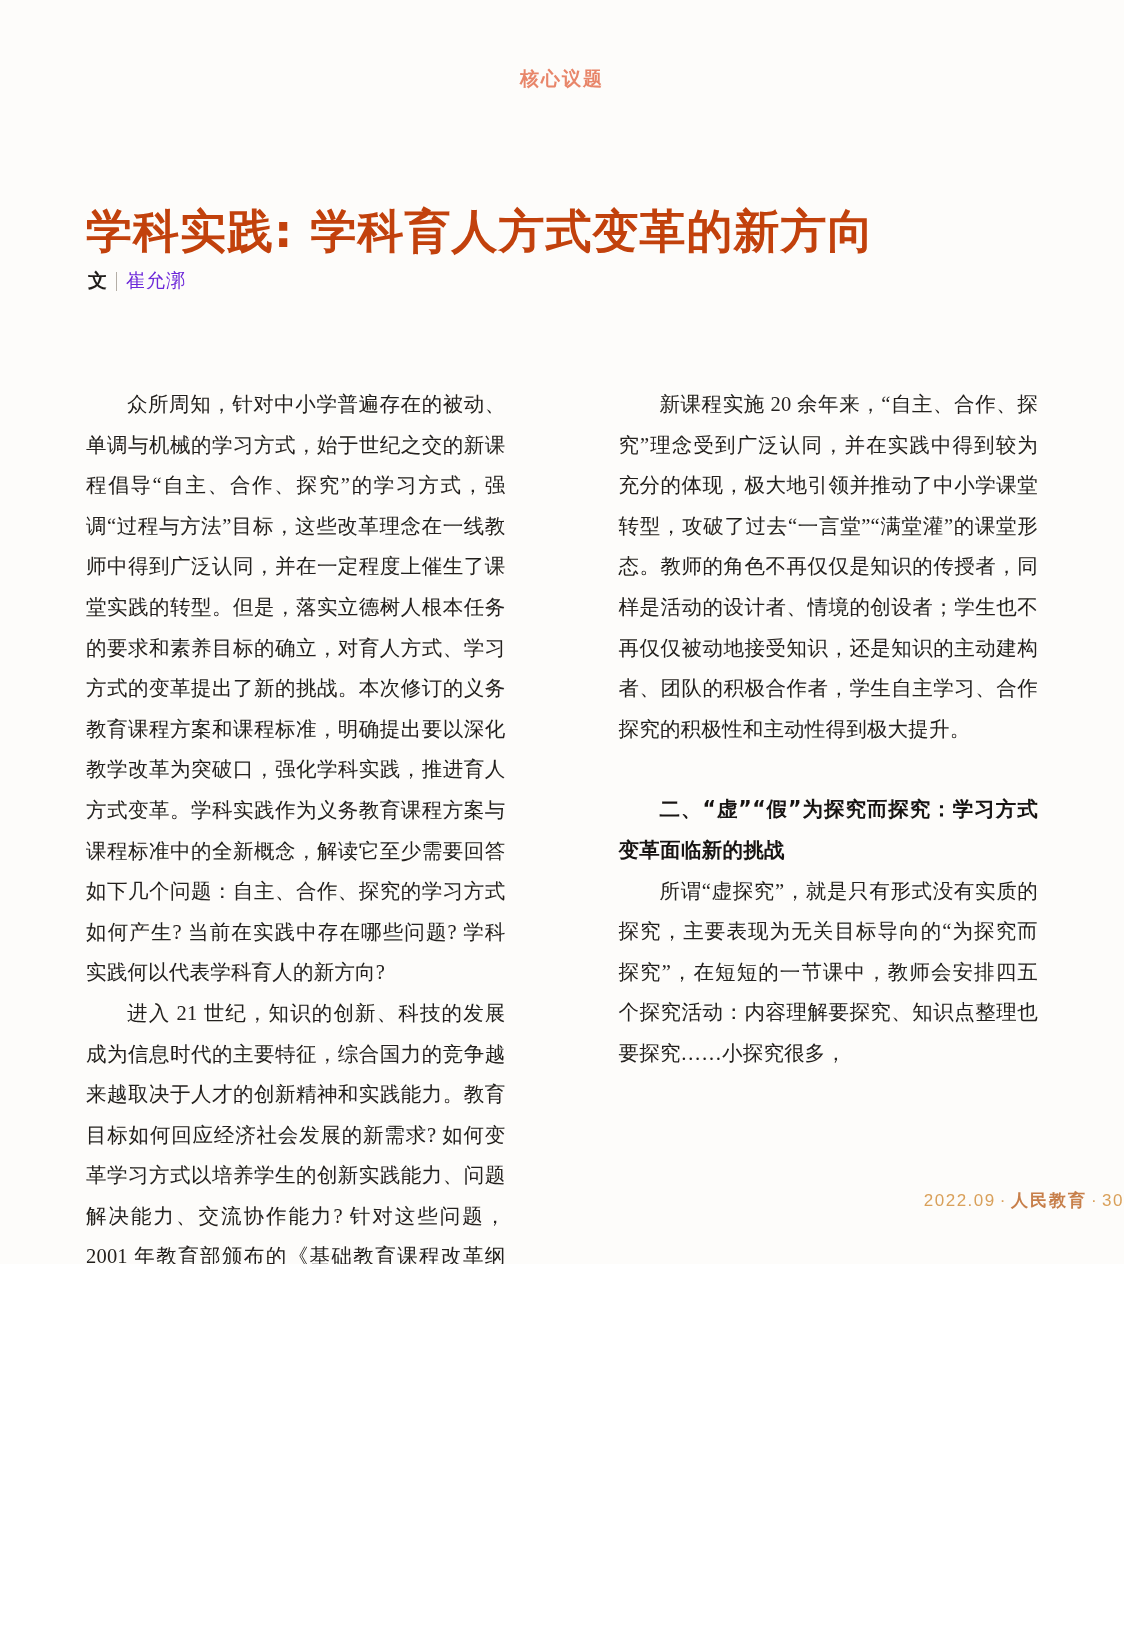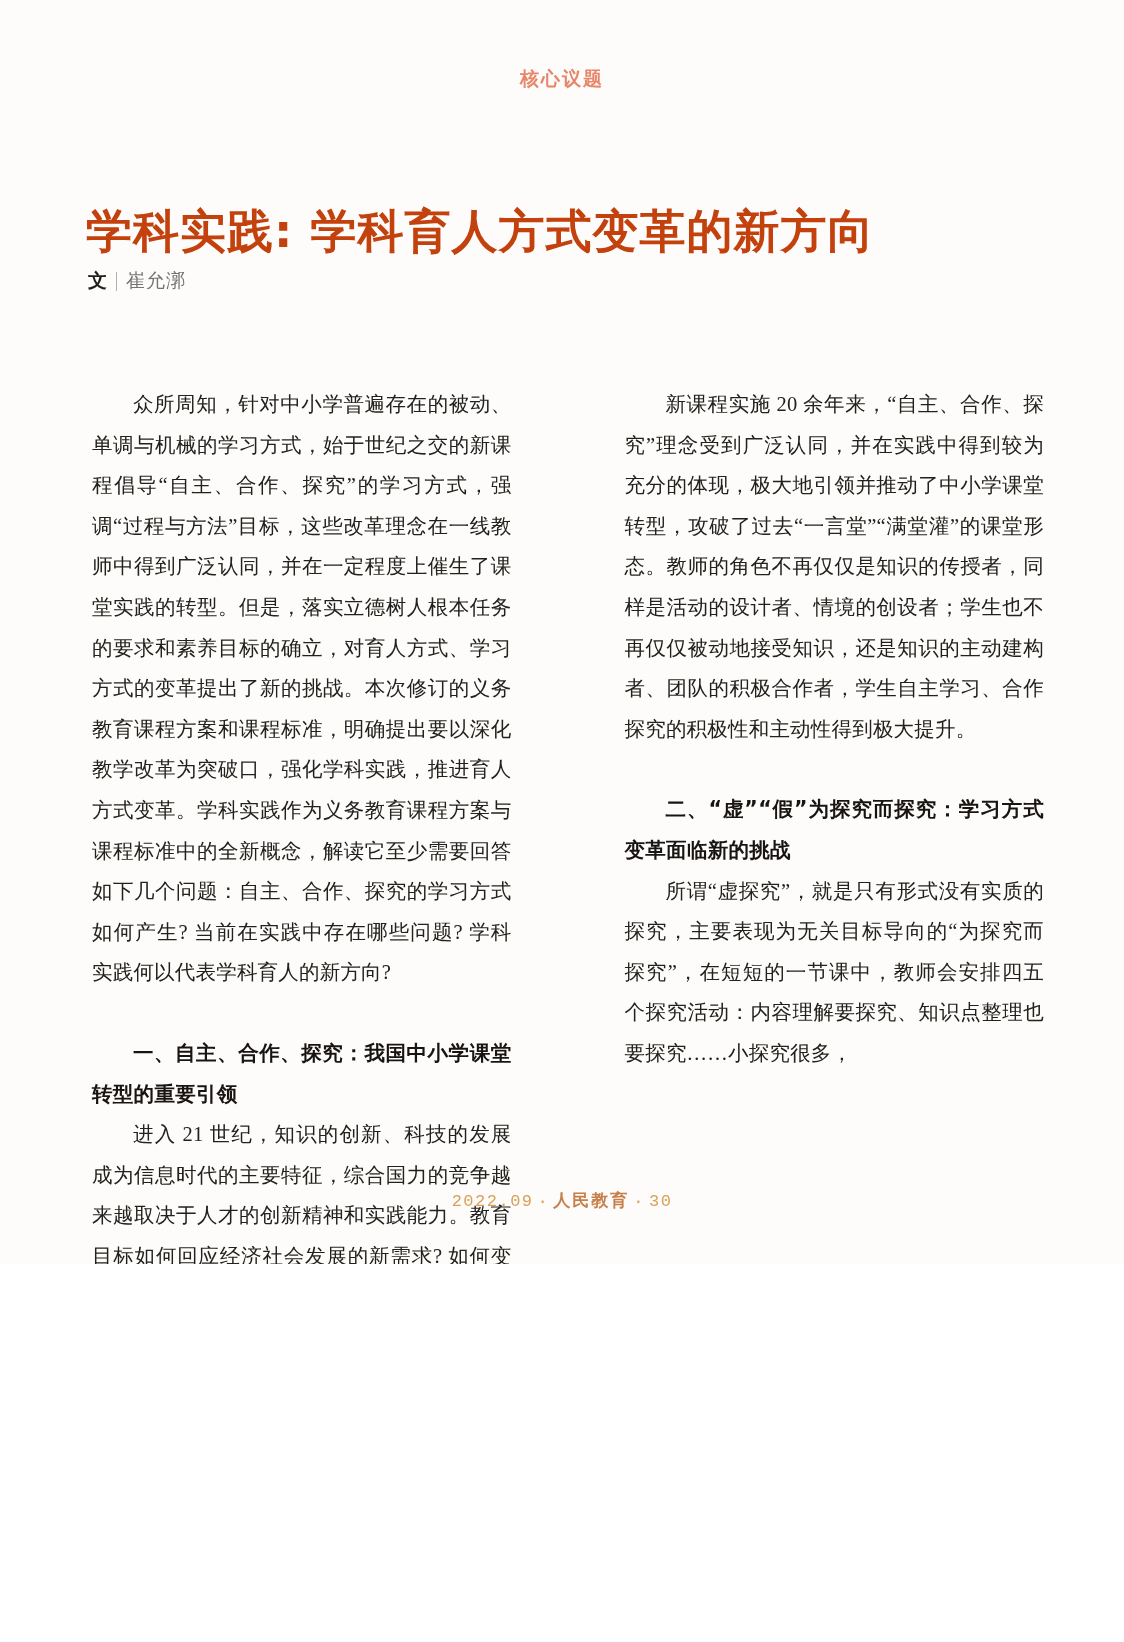--- a/index.html
+++ b/index.html
@@ -61,29 +61,29 @@
     color: #1f1c19;
   }
   .byline .sep {
     display: inline-block;
     width: 1px;
     height: 19px;
     background: #b4aea6;
   }
   .byline .author {
     font-family: Liberation Mono, monospace;
-    color: #737373;
+    color: #6d28d9;
     letter-spacing: 1px;
   }
 
   
   .body-cols {
     position: absolute;
     top: 384px;
-    left: 92px;
+    left: 86px;
     width: 952px;
     height: 1065px;
     display: flex;
     gap: 113px;
   }
   .col {
     width: 440px;
   }
 
   p.para {
@@ -115,25 +115,25 @@
   h2.section-head + p.para {
     margin-top: 0;
   }
 
   
   .footer {
     position: absolute;
     bottom: 52px;
     left: 0;
     width: 1124px;
-    text-align: center;
+    text-align: right;
     font-size: 17px;
     color: #d9a05a;
     letter-spacing: 1.5px;
-    font-family: Liberation Mono, monospace;
+    font-family: Liberation Sans, sans-serif;
   }
   .footer .brand {
     color: #c77f4a;
     font-weight: bold;
     letter-spacing: 2px;
   }
   .footer .dot {
     color: #d9a05a;
     padding: 0 4px;
   }
@@ -150,21 +150,20 @@
   <div class="byline">
     <span class="lead">文</span>
     <span class="sep"></span>
     <span class="author">崔允漷</span>
   </div>
 
   <div class="body-cols">
 
     <div class="col">
       <p class="para">众所周知，针对中小学普遍存在的被动、单调与机械的学习方式，始于世纪之交的新课程倡导“自主、合作、探究”的学习方式，强调“过程与方法”目标，这些改革理念在一线教师中得到广泛认同，并在一定程度上催生了课堂实践的转型。但是，落实立德树人根本任务的要求和素养目标的确立，对育人方式、学习方式的变革提出了新的挑战。本次修订的义务教育课程方案和课程标准，明确提出要以深化教学改革为突破口，强化学科实践，推进育人方式变革。学科实践作为义务教育课程方案与课程标准中的全新概念，解读它至少需要回答如下几个问题：自主、合作、探究的学习方式如何产生? 当前在实践中存在哪些问题? 学科实践何以代表学科育人的新方向?</p>
-      <h2 class="section-head">一、自主、合作、探究：我国中小学课堂转型的重要引领</h2>
       <p class="para">进入 21 世纪，知识的创新、科技的发展成为信息时代的主要特征，综合国力的竞争越来越取决于人才的创新精神和实践能力。教育目标如何回应经济社会发展的新需求? 如何变革学习方式以培养学生的创新实践能力、问题解决能力、交流协作能力? 针对这些问题，2001 年教育部颁布的《基础教育课程改革纲要（试行）》传承并强化了 20 世纪末以“活动”为标志的教学改革经验，强调学习方式的探究</p>
     </div>
 
     <div class="col">
       <p class="para">新课程实施 20 余年来，“自主、合作、探究”理念受到广泛认同，并在实践中得到较为充分的体现，极大地引领并推动了中小学课堂转型，攻破了过去“一言堂”“满堂灌”的课堂形态。教师的角色不再仅仅是知识的传授者，同样是活动的设计者、情境的创设者；学生也不再仅仅被动地接受知识，还是知识的主动建构者、团队的积极合作者，学生自主学习、合作探究的积极性和主动性得到极大提升。</p>
       <h2 class="section-head">二、“虚”“假”为探究而探究：学习方式变革面临新的挑战</h2>
       <p class="para">所谓“虚探究”，就是只有形式没有实质的探究，主要表现为无关目标导向的“为探究而探究”，在短短的一节课中，教师会安排四五个探究活动：内容理解要探究、知识点整理也要探究……小探究很多，</p>
     </div>
 
   </div>

